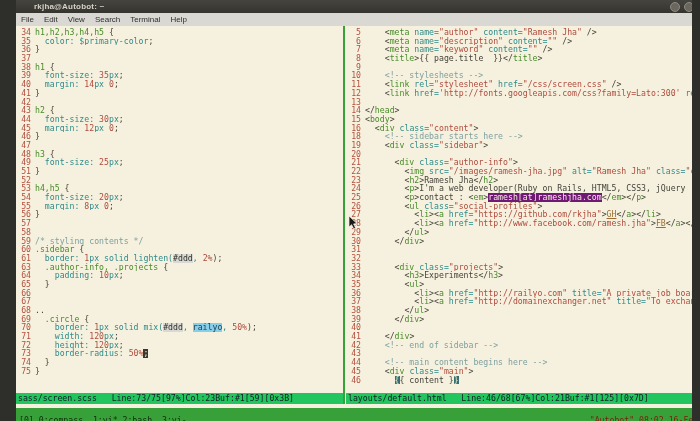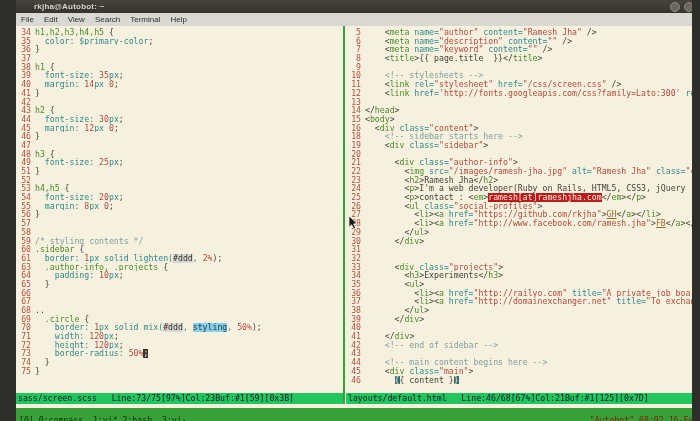--- a/index.html
+++ b/index.html
@@ -22,21 +22,21 @@
   .code-line{white-space:pre;height:8.69px;overflow:hidden;}
   .ln{display:inline-block;width:15px;text-align:right;margin-right:4px;color:#b2503e;}
   .tk-p{color:#45433a}
   .tk-g{color:#478b28}
   .tk-t{color:#2e8a8a}
   .tk-r{color:#b04a3c}
   .tk-c{color:#7fa0a0}
   .tk-u{color:#9c6d2e;text-decoration:underline}
   .tk-hd{background:#d8d8d4;color:#35332a}
   .tk-hs{background:#87ceeb;color:#24424f}
-  .tk-he{background:#b91c1c;color:#f2ecd8}
+  .tk-he{background:#701a75;color:#f2ecd8}
   .tk-cb{background:#39372e;color:#f6f1de}
   .tk-mb{background:#356f6f;color:#f2ecd8}
   .pane-divider{position:absolute;left:327px;top:0;width:2px;height:378px;background:#38a038;}
   .statusline{position:absolute;top:367px;height:11px;background:#22c55e;color:#121f26;font-size:8.2px;line-height:11px;white-space:pre;overflow:hidden;padding-left:2px;box-sizing:border-box;}
   .left-status{left:0;width:327px;}
   .right-status{left:330px;width:370px;}
   .cmdline{position:absolute;left:0;top:378px;width:700px;height:4px;background:#f6f1de;}
   .tmuxbar{position:absolute;left:0;top:382px;width:700px;height:13px;background:#38a038;display:flex;justify-content:space-between;align-items:center;font-size:8.2px;white-space:pre;padding:12px 3px;box-sizing:border-box;}
   .tmux-left{color:#0e2e0e;}
   .tmux-right{color:#7e1e10;}
@@ -93,21 +93,21 @@
         <div class="code-line"><span class="ln">59</span><span class="tk-c">/* styling contents */</span></div>
         <div class="code-line"><span class="ln">60</span><span class="tk-g">.sidebar</span><span class="tk-p"> {</span></div>
         <div class="code-line"><span class="ln">61</span><span class="tk-p">  </span><span class="tk-t">border: </span><span class="tk-r">1</span><span class="tk-t">px solid lighten(</span><span class="tk-hd">#ddd</span><span class="tk-t">, </span><span class="tk-r">2%</span><span class="tk-p">);</span></div>
         <div class="code-line"><span class="ln">63</span><span class="tk-p">  </span><span class="tk-g">.author-info, .projects</span><span class="tk-p"> {</span></div>
         <div class="code-line"><span class="ln">64</span><span class="tk-p">    </span><span class="tk-t">padding: </span><span class="tk-r">10</span><span class="tk-t">px</span><span class="tk-p">;</span></div>
         <div class="code-line"><span class="ln">65</span><span class="tk-p">  }</span></div>
         <div class="code-line"><span class="ln">66</span></div>
         <div class="code-line"><span class="ln">67</span></div>
         <div class="code-line"><span class="ln">68</span><span class="tk-p">..</span></div>
         <div class="code-line"><span class="ln">69</span><span class="tk-p">  </span><span class="tk-g">.circle</span><span class="tk-p"> {</span></div>
-        <div class="code-line"><span class="ln">70</span><span class="tk-p">    </span><span class="tk-t">border: </span><span class="tk-r">1</span><span class="tk-t">px solid mix(</span><span class="tk-hd">#ddd</span><span class="tk-t">, </span><span class="tk-hs">styling</span><span class="tk-t">, </span><span class="tk-r">50%</span><span class="tk-p">);</span></div>
+        <div class="code-line"><span class="ln">70</span><span class="tk-p">    </span><span class="tk-t">border: </span><span class="tk-r">1</span><span class="tk-t">px solid mix(</span><span class="tk-hd">#ddd</span><span class="tk-t">, </span><span class="tk-hs">railyo</span><span class="tk-t">, </span><span class="tk-r">50%</span><span class="tk-p">);</span></div>
         <div class="code-line"><span class="ln">71</span><span class="tk-p">    </span><span class="tk-t">width: </span><span class="tk-r">120</span><span class="tk-t">px</span><span class="tk-p">;</span></div>
         <div class="code-line"><span class="ln">72</span><span class="tk-p">    </span><span class="tk-t">height: </span><span class="tk-r">120</span><span class="tk-t">px</span><span class="tk-p">;</span></div>
         <div class="code-line"><span class="ln">73</span><span class="tk-p">    </span><span class="tk-t">border-radius: </span><span class="tk-r">50%</span><span class="tk-cb">;</span></div>
         <div class="code-line"><span class="ln">74</span><span class="tk-p">  }</span></div>
         <div class="code-line"><span class="ln">75</span><span class="tk-p">}</span></div>
       </div>
     <div class="pane right" id="pane-right">
         <div class="code-line"><span class="ln">5</span><span class="tk-p">    &lt;</span><span class="tk-g">meta</span><span class="tk-t"> name=</span><span class="tk-r">"author"</span><span class="tk-t"> content=</span><span class="tk-r">"Ramesh Jha"</span><span class="tk-p"> /&gt;</span></div>
         <div class="code-line"><span class="ln">6</span><span class="tk-p">    &lt;</span><span class="tk-g">meta</span><span class="tk-t"> name=</span><span class="tk-r">"description"</span><span class="tk-t"> content=</span><span class="tk-r">""</span><span class="tk-p"> /&gt;</span></div>
         <div class="code-line"><span class="ln">7</span><span class="tk-p">    &lt;</span><span class="tk-g">meta</span><span class="tk-t"> name=</span><span class="tk-r">"keyword"</span><span class="tk-t"> content=</span><span class="tk-r">""</span><span class="tk-p"> /&gt;</span></div>

